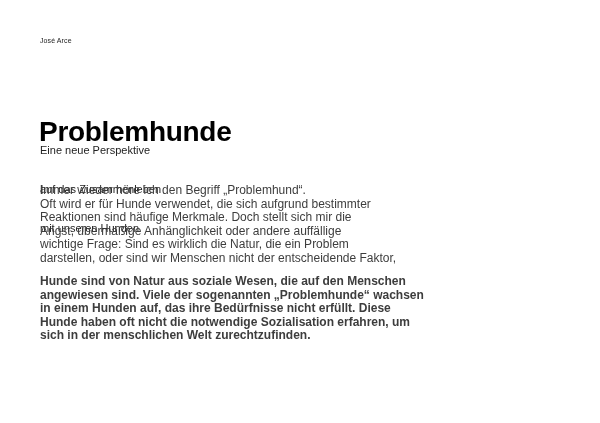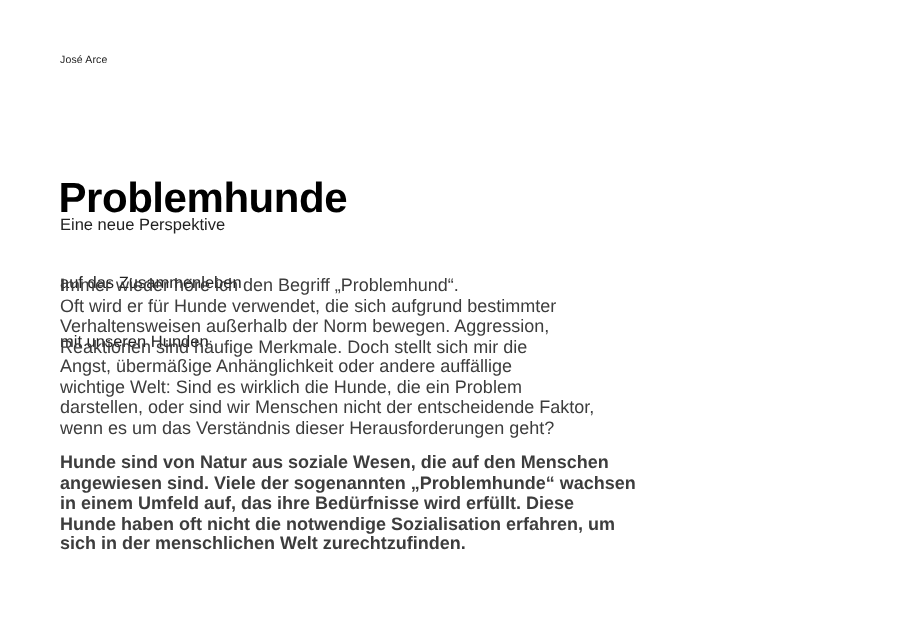--- a/index.html
+++ b/index.html
@@ -72,31 +72,29 @@
     <div class="line">Eine neue Perspektive</div>
     <div class="line">auf das Zusammenleben</div>
     <div class="line">mit unseren Hunden</div>
   </div>
 
   <div class="bodytext">
 
     <div class="para para-first">
       <div class="line">Immer wieder höre ich den Begriff „Problemhund“.</div>
       <div class="line">Oft wird er für Hunde verwendet, die sich aufgrund bestimmter</div>
-      <div class="line">Verhaltensweisen außerhalb der Norm bewegen. Aggression,</div>
       <div class="line">Reaktionen sind häufige Merkmale. Doch stellt sich mir die</div>
       <div class="line">Angst, übermäßige Anhänglichkeit oder andere auffällige</div>
-      <div class="line">wichtige Welt: Sind es wirklich die Hunde, die ein Problem</div>
+      <div class="line">wichtige Frage: Sind es wirklich die Natur, die ein Problem</div>
       <div class="line">darstellen, oder sind wir Menschen nicht der entscheidende Faktor,</div>
-      <div class="line">wenn es um das Verständnis dieser Herausforderungen geht?</div>
     </div>
 
     <div class="para">
       <div class="line">Hunde sind von Natur aus soziale Wesen, die auf den Menschen</div>
       <div class="line">angewiesen sind. Viele der sogenannten „Problemhunde“ wachsen</div>
-      <div class="line">in einem Umfeld auf, das ihre Bedürfnisse wird erfüllt. Diese</div>
+      <div class="line">in einem Hunden auf, das ihre Bedürfnisse nicht erfüllt. Diese</div>
       <div class="line">Hunde haben oft nicht die notwendige Sozialisation erfahren, um</div>
       <div class="line">sich in der menschlichen Welt zurechtzufinden.</div>
     </div>
 
   </div>
 
 </div>
 
 </body></html>

